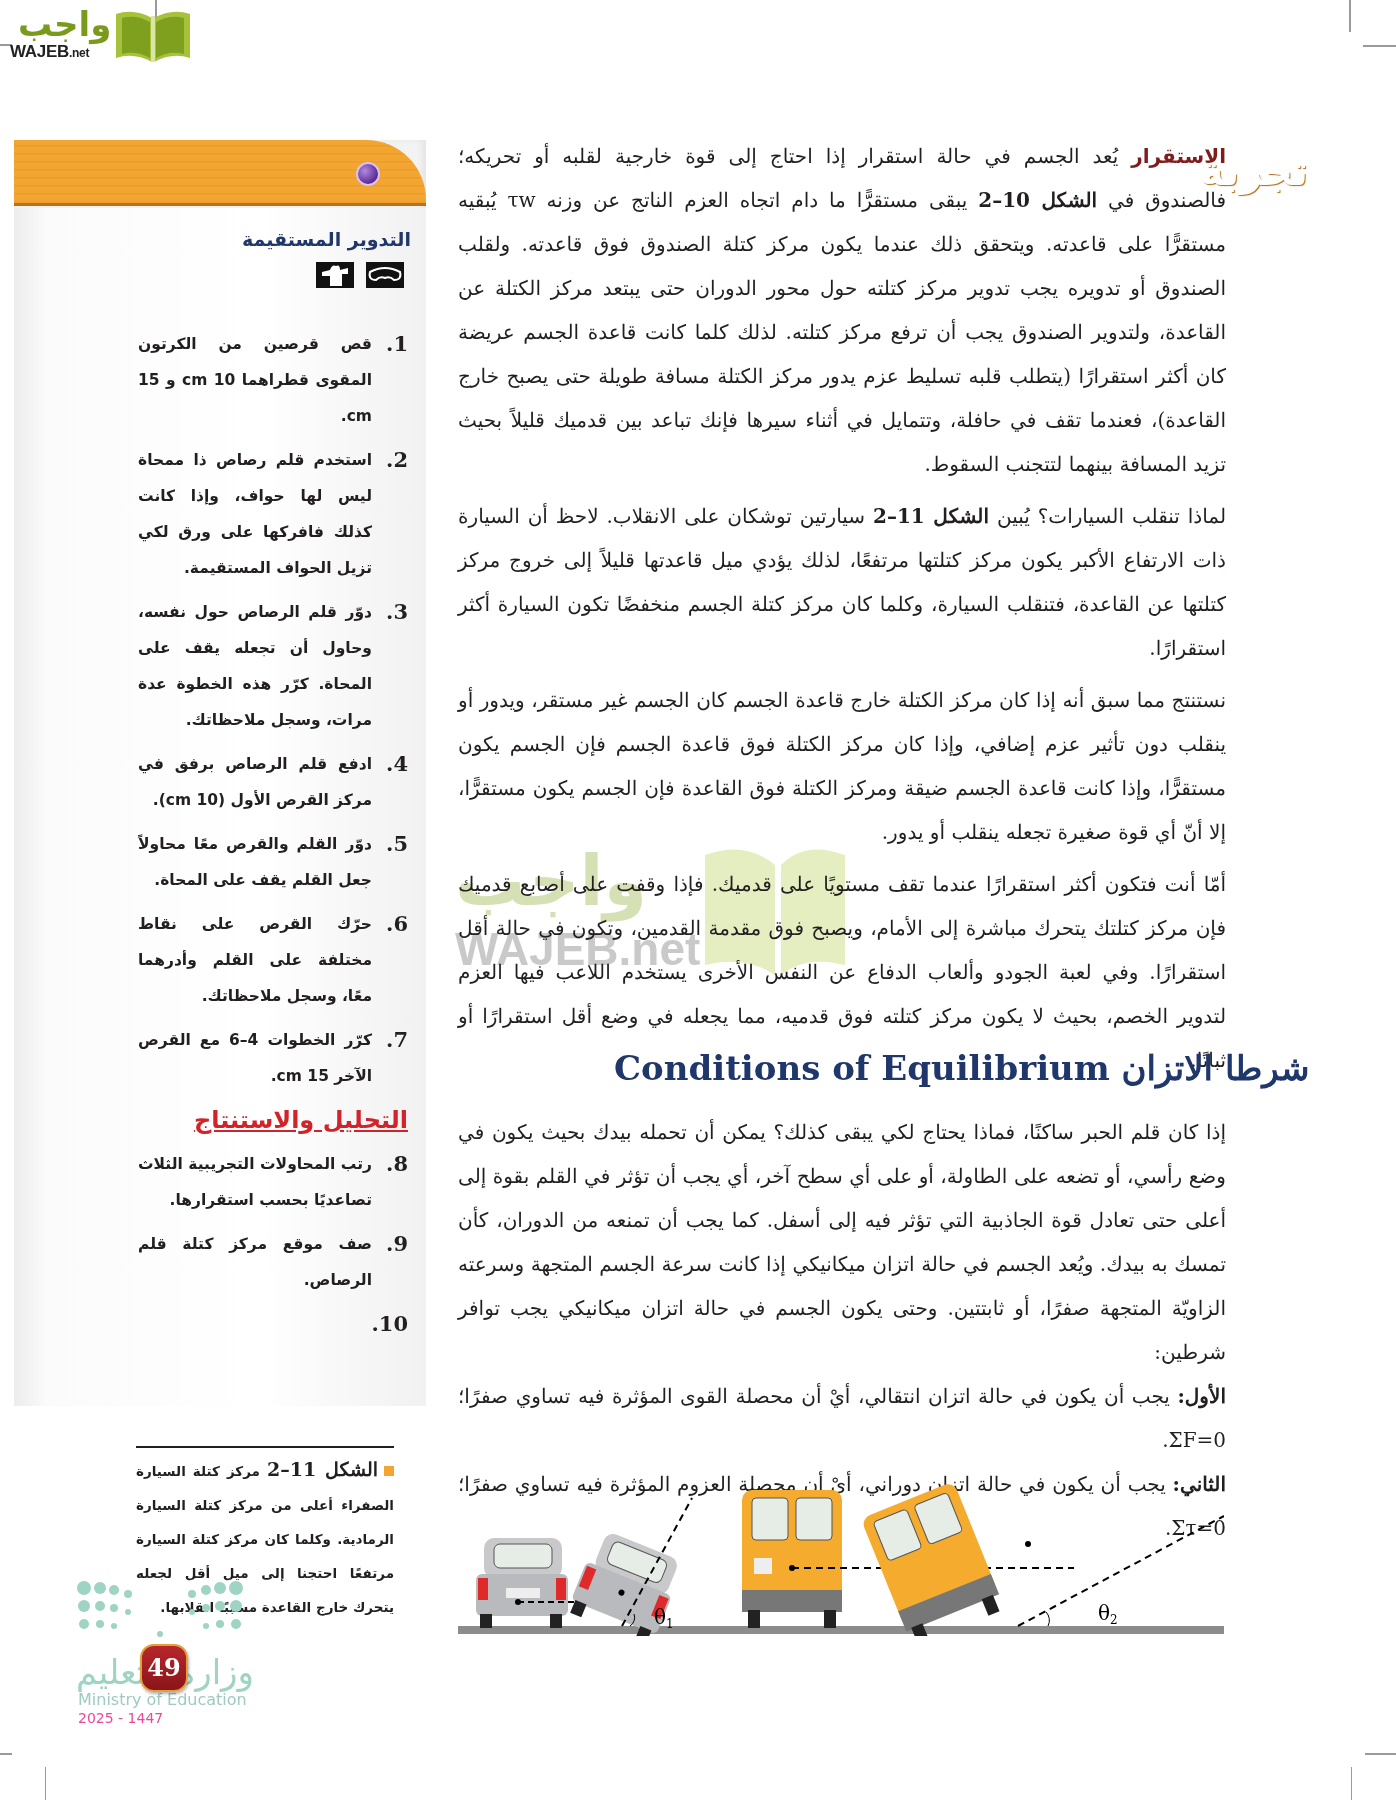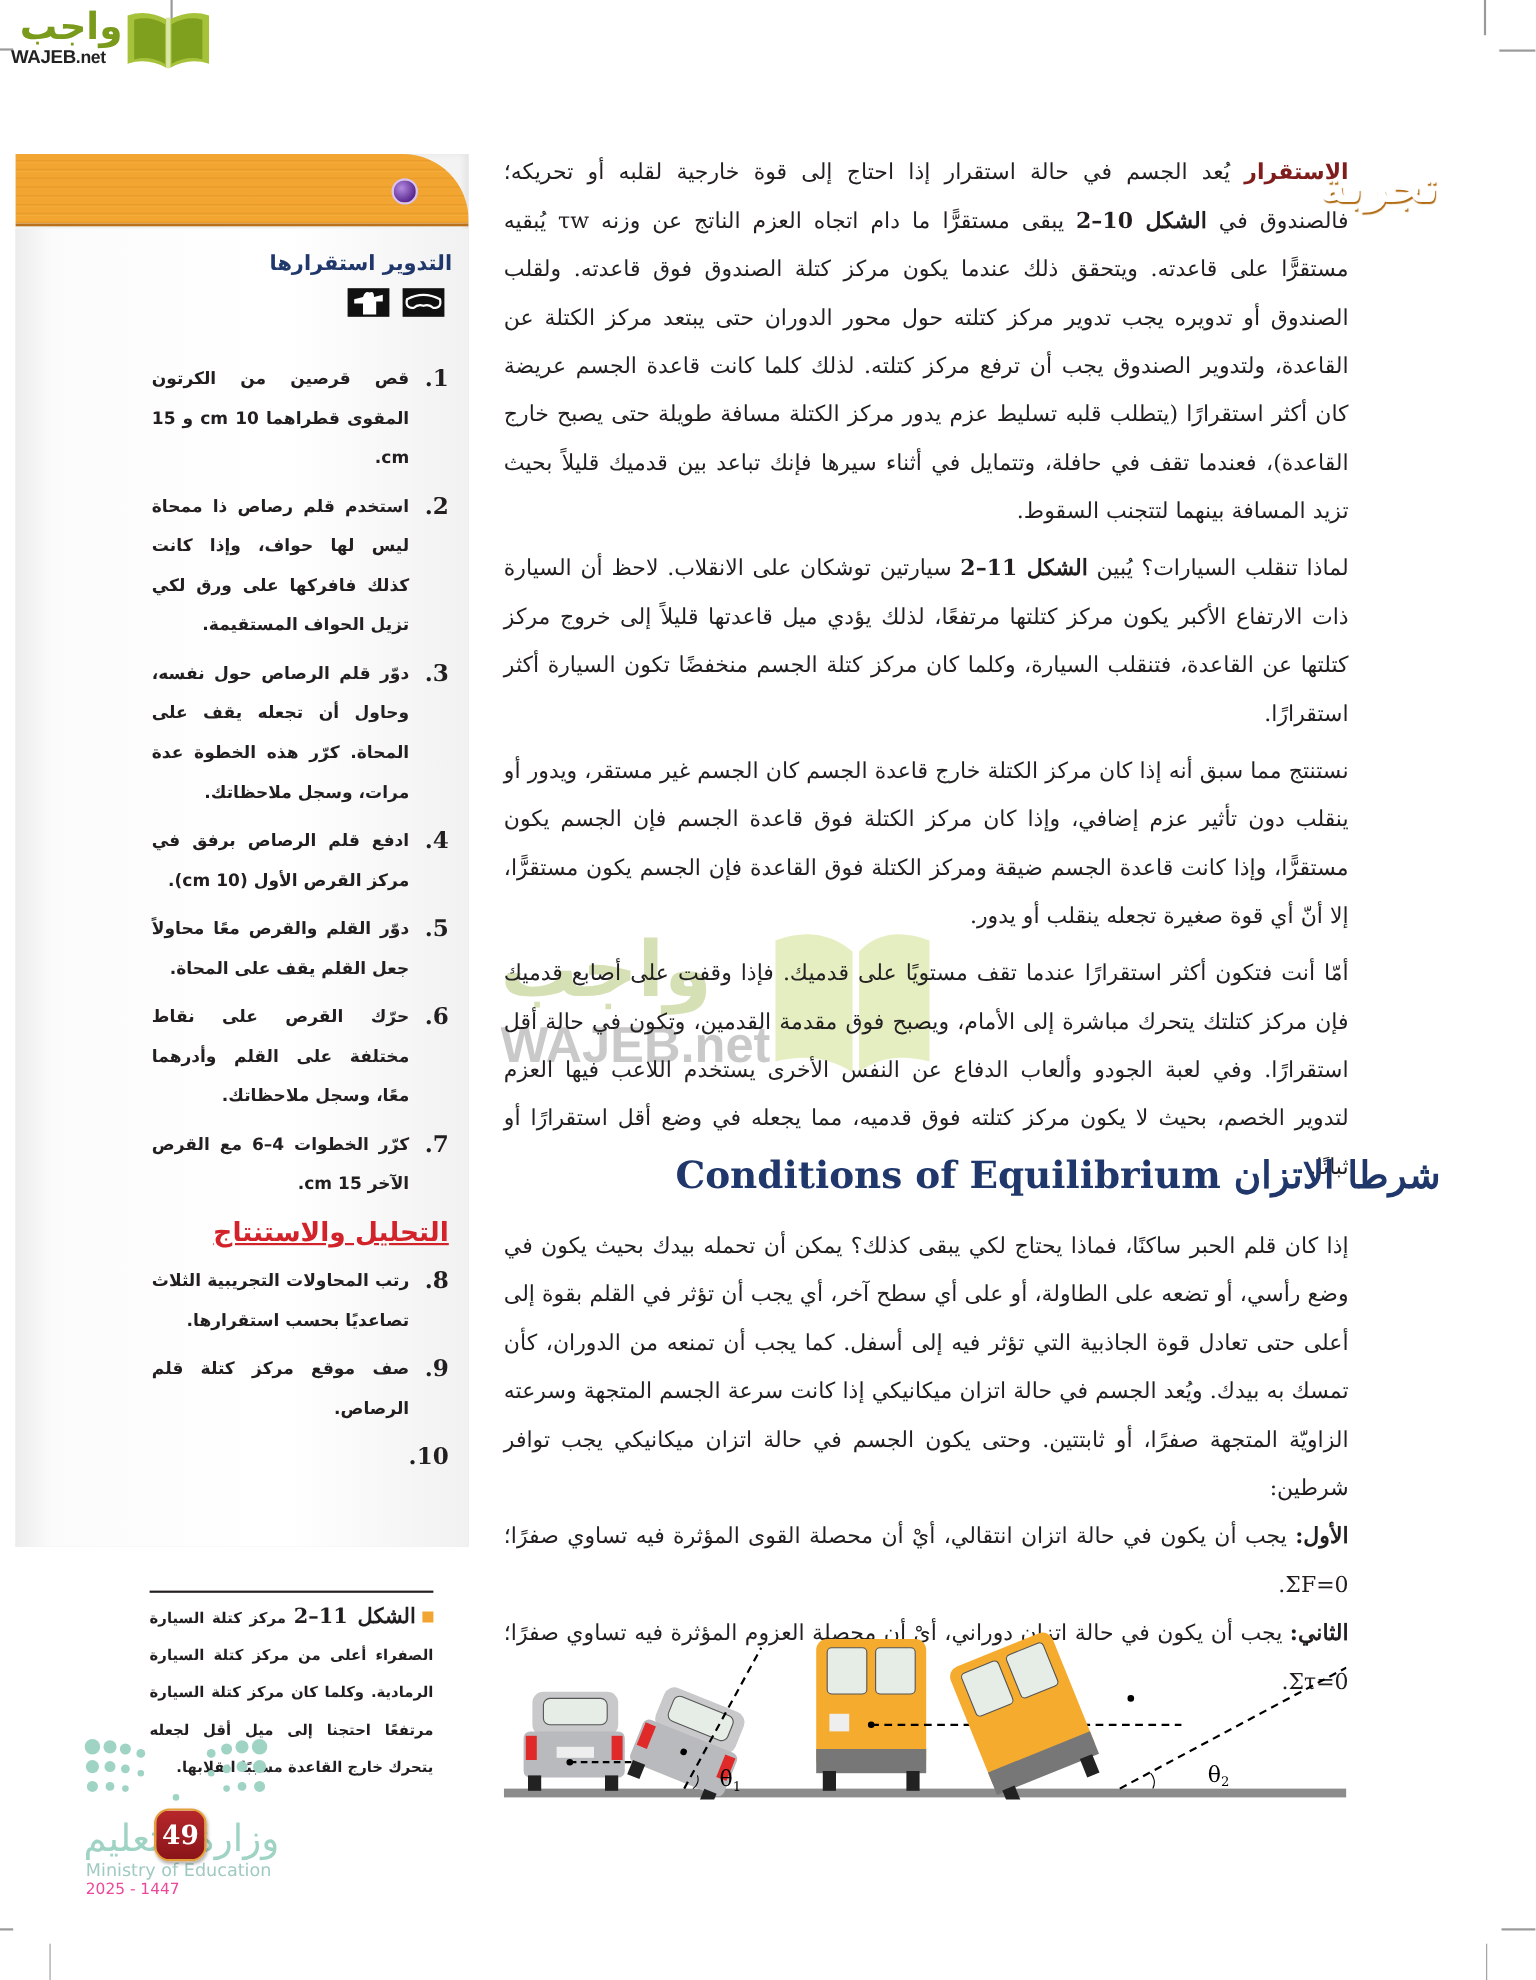--- a/index.html
+++ b/index.html
@@ -6,21 +6,21 @@
   html, body { width: 1396px; height: 1800px; background: #ffffff; overflow: hidden; }
   body { position: relative; font-family: "DejaVu Serif", serif; color: #231f20; }
 
   
   .crop { position: absolute; background: #9a9a9a; }
 
   
   .logo { position: absolute; left: 8px; top: 4px; width: 184px; height: 62px; }
   .logo .ar { position: absolute; left: 10px; top: 0; font-family: "DejaVu Sans", sans-serif; font-weight: bold; font-size: 34px; color: #7a9a1c; direction: rtl; }
   .logo .en { position: absolute; left: 2px; top: 38px; font-family: "Liberation Sans", sans-serif; font-weight: bold; font-size: 17px; color: #222; letter-spacing: -0.3px; }
-  .logo .en small { font-size: 16px; }
+  .logo .en small { font-size: 12px; }
   .logo .book { position: absolute; left: 104px; top: 4px; width: 82px; height: 56px; }
 
   
   .exp { position: absolute; left: 14px; top: 140px; width: 412px; height: 1266px; background: #f3f3f3; border-radius: 0 0 0 0; box-shadow: inset -4px 0 6px rgba(0,0,0,0.06); }
   .exp-inner { position: absolute; left: 0; top: 68px; width: 412px; bottom: 0; background: linear-gradient(90deg, #ececec 0%, #fbfbfb 8%, #ffffff 60%, #f1f1f1 100%); }
   .exp-header { position: absolute; left: 14px; top: 140px; width: 412px; height: 66px; border-radius: 0 60px 0 0;
      background: repeating-linear-gradient(180deg, #f2a531 0px, #f2a531 5px, #e99a28 6px, #f5ad3c 8px); border-bottom: 3px solid #b7721b; }
   .exp-title { position: absolute; right: 88px; top: 148px; font-family: "DejaVu Sans", sans-serif; font-weight: bold; font-size: 40px; color: #ffffff; direction: rtl; text-shadow: 1px 1px 1px #b06a10; }
   .exp-dot { position: absolute; left: 356px; top: 162px; width: 24px; height: 24px; border-radius: 50%; background: radial-gradient(circle at 35% 35%, #b38ae0, #5b2a91 70%); border: 2px solid #d9c3ef; }
 
@@ -82,21 +82,21 @@
     <rect x="39" y="8" width="4" height="46" fill="#d9e6a6"></rect>
   </svg>
 </div>
 
 <div class="exp">
   <div class="exp-inner"></div>
 </div>
 <div class="exp-header"></div>
 <div class="exp-dot"></div>
 <div class="exp-title">تجربة</div>
-<div class="exp-sub">التدوير استقرارها</div>
+<div class="exp-sub">التدوير المستقيمة</div>
 <div class="exp-icons">
   <span>
     <svg width="38" height="26" viewBox="0 0 38 26">
         <path d="M6 10 L14 8 Q16 2 20 4 Q24 2 24 8 L32 6 L32 12 L26 12 L26 24 L14 24 L14 14 L6 14 Z" fill="#fff"></path>
       </svg>
   </span>
   <span>
     <svg width="38" height="26" viewBox="0 0 38 26">
         <path d="M4 10 Q19 2 34 10 Q36 18 28 18 Q24 14 19 16 Q14 14 10 18 Q2 18 4 10 Z" fill="none" stroke="#fff" stroke-width="2"></path>
       </svg>

